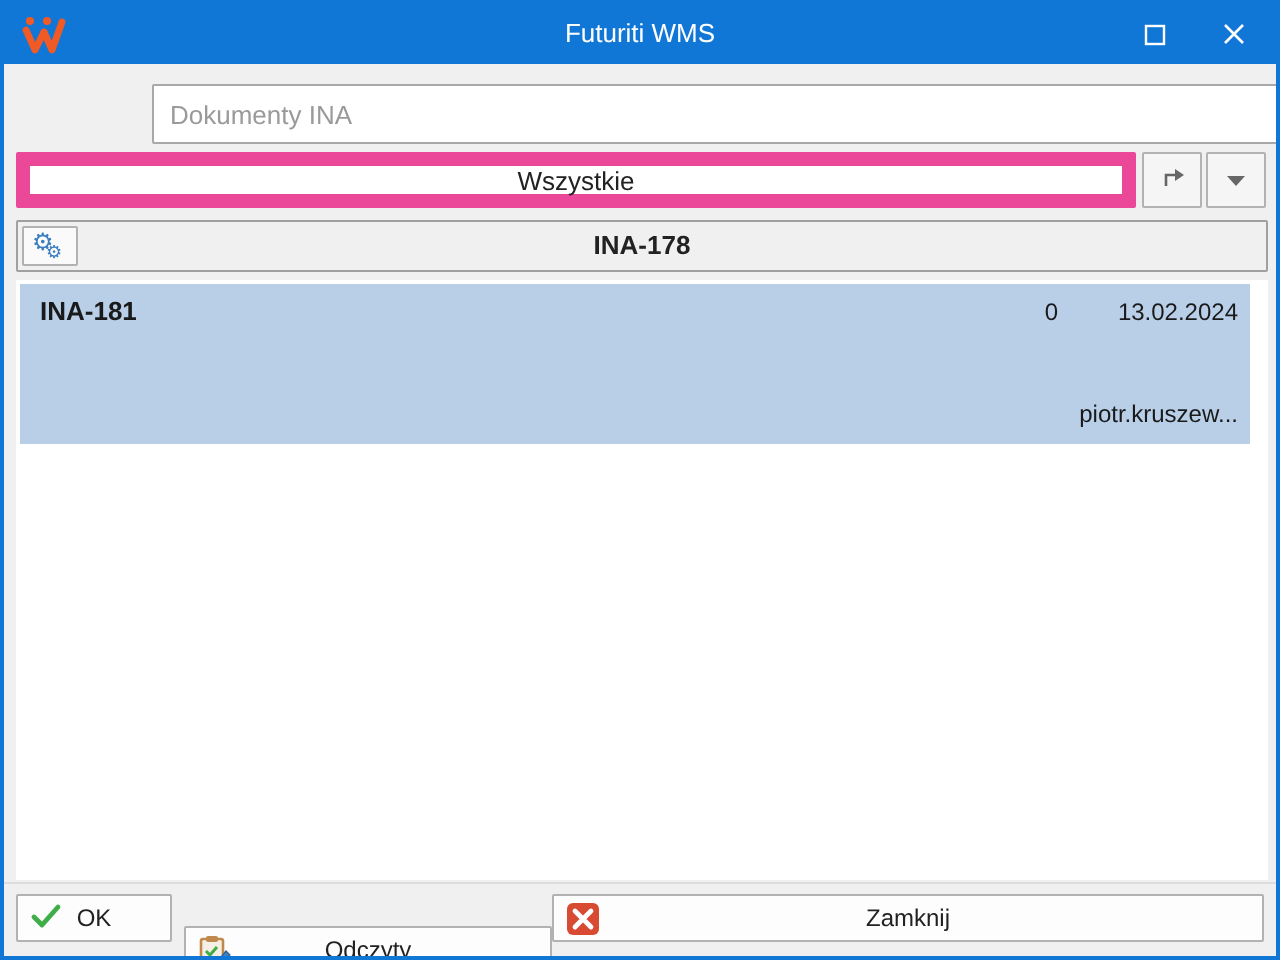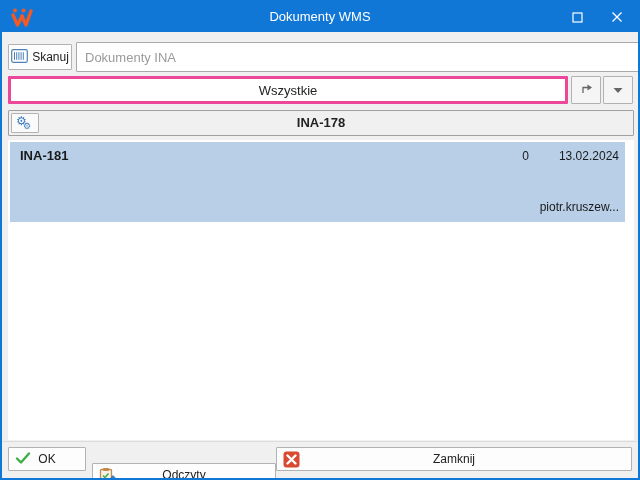--- a/index.html
+++ b/index.html
@@ -27,21 +27,21 @@
   .scan-btn{left:6px;top:42px;width:64px;height:26px;gap:4px;justify-content:center;}
   .search-input{
     position:absolute;left:74px;top:40px;width:635px;height:30px;box-sizing:border-box;
     border:1px solid #a8a8a8;background:#ffffff;font-family:"Liberation Sans",sans-serif;
     font-size:13px;color:#222;padding:0 8px;border-radius:1px;outline:none;
   }
   .search-input::placeholder{color:#9a9a9a;}
   
   .combo{
     position:absolute;left:6px;top:74px;width:560px;height:28px;box-sizing:border-box;
-    background:#ffffff;border:3px solid #ec4899;border-radius:1px;
+    background:#ffffff;border:7px solid #ec4899;border-radius:1px;
     display:flex;align-items:center;justify-content:center;font-size:13px;color:#222;
   }
   .mini-btn{width:30px;height:28px;top:74px;background:#f5f5f5;}
   .mini-btn.jump{left:569px;}
   .mini-btn.drop{left:601px;}
   
   .list-header{
     position:absolute;left:6px;top:108px;width:626px;height:26px;box-sizing:border-box;
     background:#f0f0f0;border:1px solid #a0a0a0;border-radius:1px;
   }
@@ -87,48 +87,33 @@
 
   <div class="titlebar">
     <span class="logo">
       <svg width="24" height="20" viewBox="0 0 24 20">
         <circle cx="5" cy="3.5" r="2" fill="#f15a24"></circle>
         <circle cx="13.5" cy="3.5" r="2" fill="#f15a24"></circle>
         <path d="M3 8 L7.5 18 L12 9" fill="none" stroke="#f15a24" stroke-width="3.4" stroke-linecap="round" stroke-linejoin="round"></path>
         <path d="M12 9 L16 18 L21 4" fill="none" stroke="#f15a24" stroke-width="3.4" stroke-linecap="round" stroke-linejoin="round"></path>
       </svg>
     </span>
-    <span class="title">Dokumenty WMS</span>
+    <span class="title">Futuriti WMS</span>
     <span class="winbtn max">
       <svg width="11" height="11" viewBox="0 0 11 11">
           <rect x="1" y="1" width="9" height="9" fill="none" stroke="#ffffff" stroke-width="1.2"></rect>
         </svg>
     </span>
     <span class="winbtn close">
       <svg width="12" height="12" viewBox="0 0 12 12">
           <path d="M1.5 1.5 L10.5 10.5 M10.5 1.5 L1.5 10.5" stroke="#ffffff" stroke-width="1.3"></path>
         </svg>
     </span>
   </div>
 
-  <div class="btn scan-btn">
-    <span>
-      <svg width="17" height="14" viewBox="0 0 17 14">
-        <rect x="0.7" y="0.7" width="15.6" height="12.6" rx="1.5" fill="#ffffff" stroke="#4d82b8" stroke-width="1.2"></rect>
-        <g stroke="#4d82b8" stroke-width="1">
-          <line x1="3.5" y1="3.2" x2="3.5" y2="10.8"></line>
-          <line x1="5.7" y1="3.2" x2="5.7" y2="10.8"></line>
-          <line x1="7.9" y1="3.2" x2="7.9" y2="10.8"></line>
-          <line x1="10.1" y1="3.2" x2="10.1" y2="10.8"></line>
-          <line x1="12.3" y1="3.2" x2="12.3" y2="10.8"></line>
-        </g>
-      </svg>
-    </span>
-    <span>Skanuj</span>
-  </div>
   <input class="search-input" type="text" placeholder="Dokumenty INA" style="">
 
   <div class="combo">
     <span>Wszystkie</span>
   </div>
   <div class="btn mini-btn jump">
     <span>
       <svg width="14" height="13" viewBox="0 0 14 13">
         <path d="M4 11 L4 5.5 L9 5.5" fill="none" stroke="#666666" stroke-width="1.3"></path>
         <path d="M8.5 2.5 L13 5.5 L8.5 8.5 Z" fill="#666666"></path>

